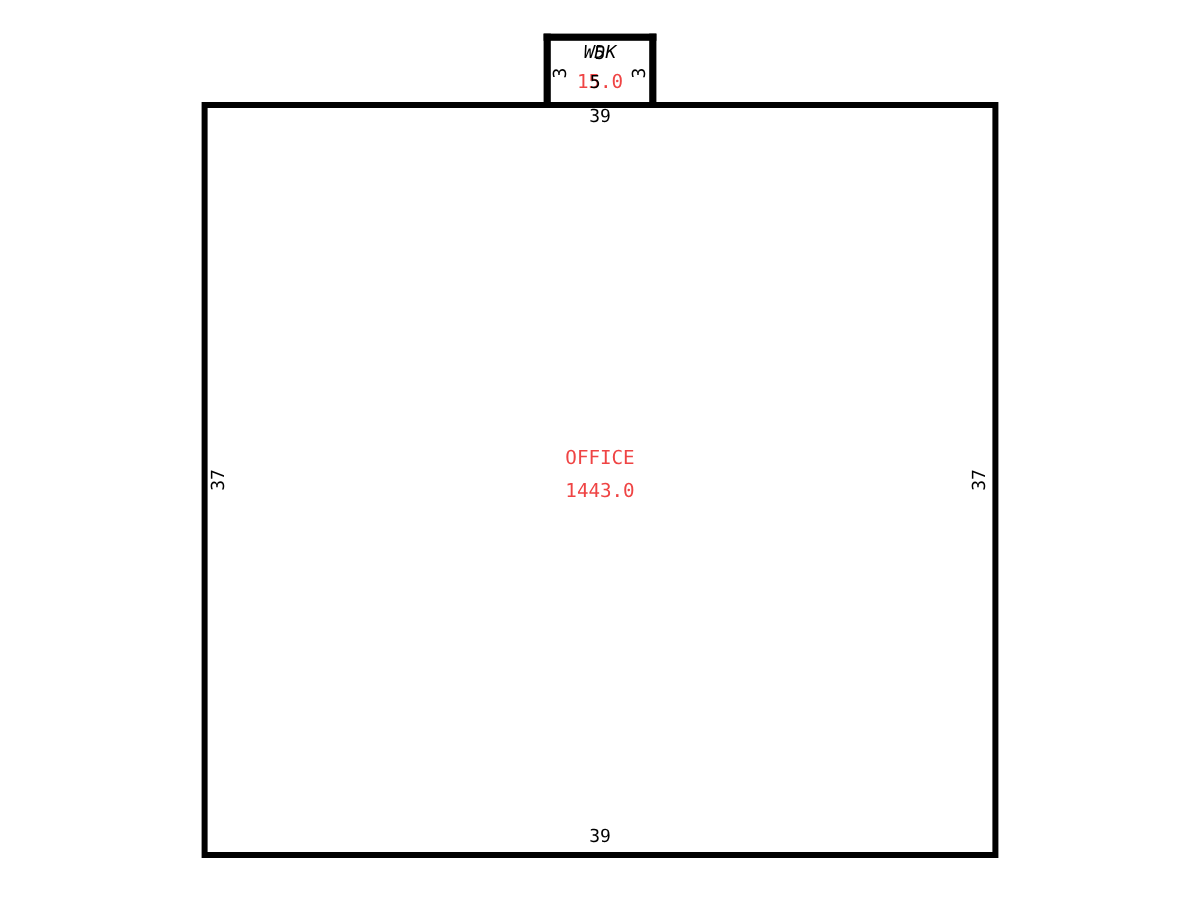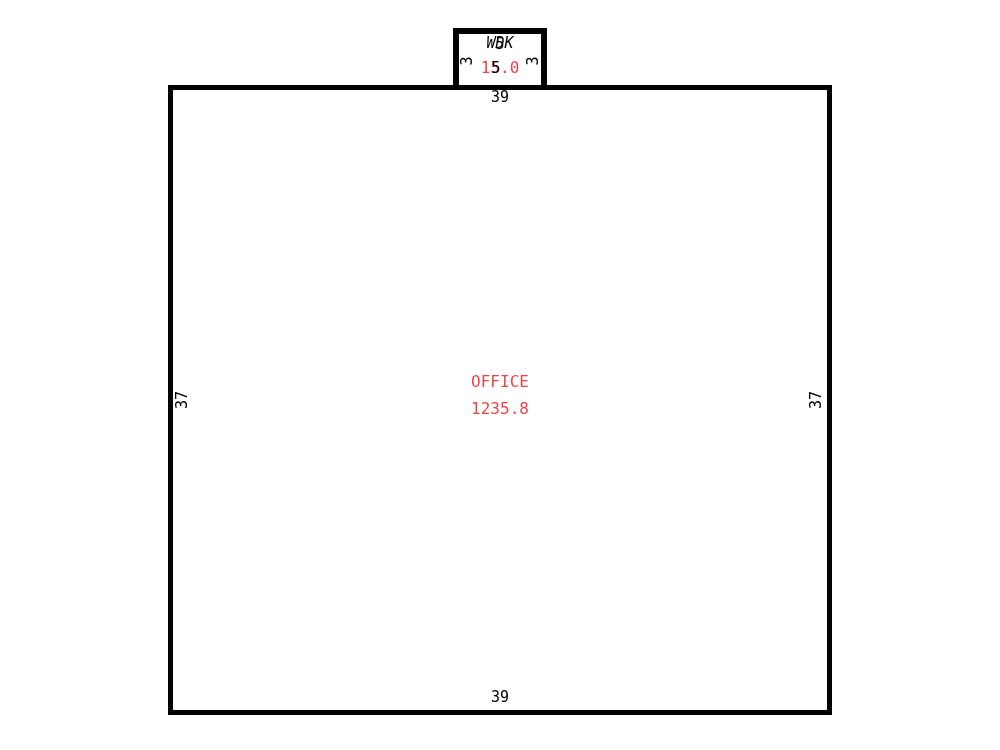--- a/index.html
+++ b/index.html
@@ -53,21 +53,21 @@
 </head>
 <body>
 
 <div class="canvas">
 
   <div class="room-office"></div>
 
   <div class="room-annex"></div>
 
   <div class="lbl center-x" style="left:500px; top:374px;">OFFICE</div>
-  <div class="lbl center-x" style="left:500px; top:401px;">1235.8</div>
+  <div class="lbl center-x" style="left:500px; top:401px;">1443.0</div>
 
   <div class="dim center-x" style="left:500px; top:90px;">39</div>
   <div class="dim center-x" style="left:500px; top:690px;">39</div>
 
   <div class="dim rot" style="left:182px; top:400px;">37</div>
   <div class="dim rot" style="left:816px; top:400px;">37</div>
 
   <div class="dim center-x" style="left:500px; top:36px;font-style:italic;">WDK</div>
   <div class="dim center-x" style="left:500px; top:37px;">5</div>
 

